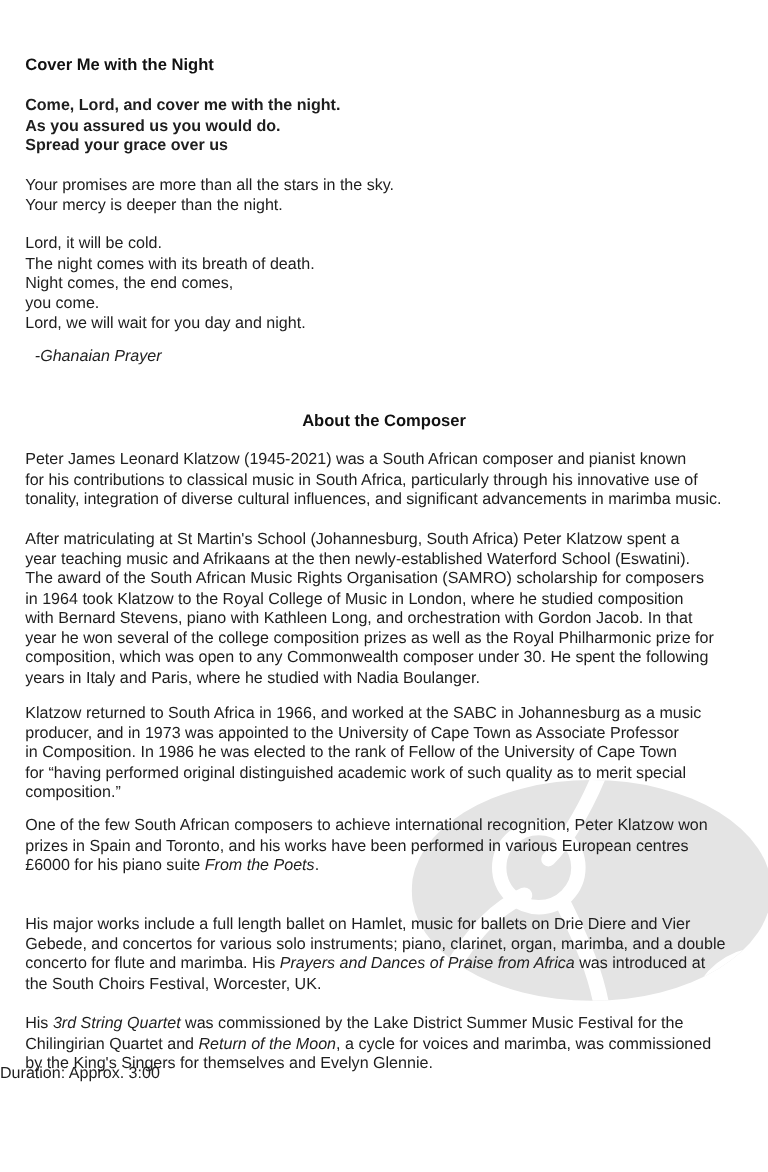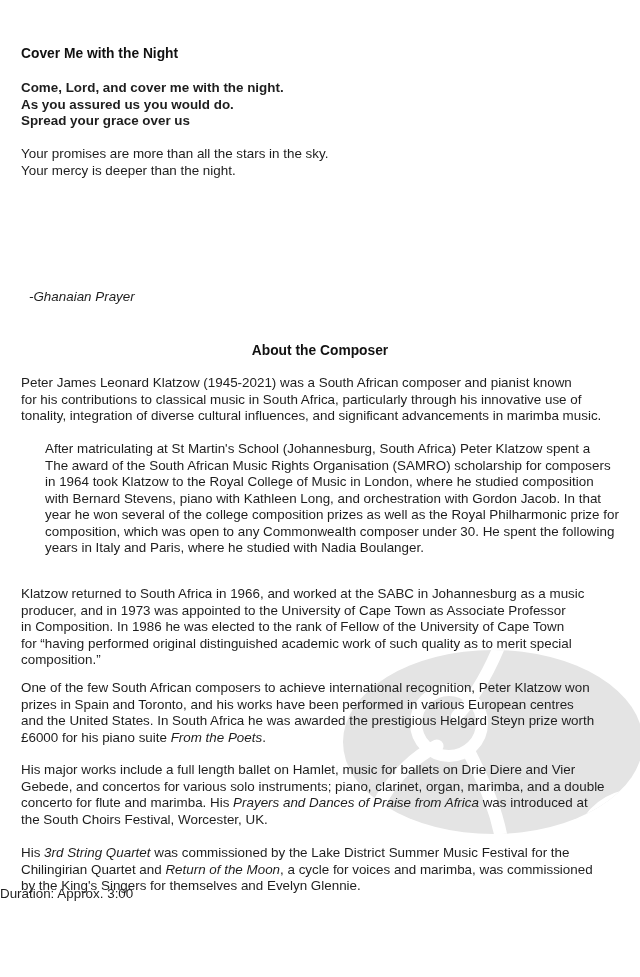--- a/index.html
+++ b/index.html
@@ -17,21 +17,21 @@
   .abs{position:absolute;left:21px;z-index:2;}
   .ln{white-space:pre;}
   .it{font-style:italic;}
   #piece-title{top:46px;font-weight:bold;font-size:13.8px;color:#111;}
   #stanza0{top:80px;font-weight:bold;}
   #stanza1{top:146px;}
   #stanza2{top:195px;}
   #poem-attribution{top:289px;left:29px;font-style:italic;}
   #about-heading{top:343px;left:0;width:640px;text-align:center;font-weight:bold;font-size:13.8px;color:#111;}
   #p0{top:375px;}
-  #p1{top:441px;margin-left:24px;}
+  #p1{top:441px;}
   #p2{top:586px;}
   #p3{top:680px;}
   #p4{top:762px;}
   #p5{top:845px;}
   #duration-line{top:886px;left:0;width:640px;}
   #watermark{
     position:absolute;left:343px;top:650px;width:300px;height:185px;
     z-index:1;pointer-events:none;
   }
 </style>
@@ -60,50 +60,57 @@
 
   <div class="abs" id="stanza0">
       <div class="ln">Come, Lord, and cover me with the night.</div>
       <div class="ln">As you assured us you would do.</div>
       <div class="ln">Spread your grace over us</div>
     </div>
   <div class="abs" id="stanza1">
       <div class="ln">Your promises are more than all the stars in the sky.</div>
       <div class="ln">Your mercy is deeper than the night.</div>
     </div>
+  <div class="abs" id="stanza2">
+      <div class="ln">Lord, it will be cold.</div>
+      <div class="ln">The night comes with its breath of death.</div>
+      <div class="ln">Night comes, the end comes,</div>
+      <div class="ln">you come.</div>
+      <div class="ln">Lord, we will wait for you day and night.</div>
+    </div>
 
   <div class="abs" id="poem-attribution">-Ghanaian Prayer</div>
 
   <div class="abs" id="about-heading">About the Composer</div>
 
   <div class="abs" id="p0">
       <div class="ln"><span>Peter James Leonard Klatzow (1945-2021) was a South African composer and pianist known</span></div>
       <div class="ln"><span>for his contributions to classical music in South Africa, particularly through his innovative use of</span></div>
       <div class="ln"><span>tonality, integration of diverse cultural influences, and significant advancements in marimba music.</span></div>
     </div>
   <div class="abs" id="p1">
       <div class="ln"><span>After matriculating at St Martin's School (Johannesburg, South Africa) Peter Klatzow spent a</span></div>
+      <div class="ln"><span>year teaching music and Afrikaans at the then newly-established Waterford School (Eswatini).</span></div>
       <div class="ln"><span>The award of the South African Music Rights Organisation (SAMRO) scholarship for composers</span></div>
       <div class="ln"><span>in 1964 took Klatzow to the Royal College of Music in London, where he studied composition</span></div>
       <div class="ln"><span>with Bernard Stevens, piano with Kathleen Long, and orchestration with Gordon Jacob. In that</span></div>
       <div class="ln"><span>year he won several of the college composition prizes as well as the Royal Philharmonic prize for</span></div>
       <div class="ln"><span>composition, which was open to any Commonwealth composer under 30. He spent the following</span></div>
       <div class="ln"><span>years in Italy and Paris, where he studied with Nadia Boulanger.</span></div>
     </div>
   <div class="abs" id="p2">
       <div class="ln"><span>Klatzow returned to South Africa in 1966, and worked at the SABC in Johannesburg as a music</span></div>
       <div class="ln"><span>producer, and in 1973 was appointed to the University of Cape Town as Associate Professor</span></div>
       <div class="ln"><span>in Composition. In 1986 he was elected to the rank of Fellow of the University of Cape Town</span></div>
       <div class="ln"><span>for “having performed original distinguished academic work of such quality as to merit special</span></div>
       <div class="ln"><span>composition.”</span></div>
     </div>
   <div class="abs" id="p3">
       <div class="ln"><span>One of the few South African composers to achieve international recognition, Peter Klatzow won</span></div>
       <div class="ln"><span>prizes in Spain and Toronto, and his works have been performed in various European centres</span></div>
-      <div class="ln"><span>and the United States. In South Africa he was awarded the prestigious Helgard Steyn prize worth</span></div>
       <div class="ln"><span>£6000 for his piano suite </span><span class="it">From the Poets</span><span>.</span></div>
     </div>
   <div class="abs" id="p4">
       <div class="ln"><span>His major works include a full length ballet on Hamlet, music for ballets on Drie Diere and Vier</span></div>
       <div class="ln"><span>Gebede, and concertos for various solo instruments; piano, clarinet, organ, marimba, and a double</span></div>
       <div class="ln"><span>concerto for flute and marimba. His </span><span class="it">Prayers and Dances of Praise from Africa</span><span> was introduced at</span></div>
       <div class="ln"><span>the South Choirs Festival, Worcester, UK.</span></div>
     </div>
   <div class="abs" id="p5">
       <div class="ln"><span>His </span><span class="it">3rd String Quartet</span><span> was commissioned by the Lake District Summer Music Festival for the</span></div>

